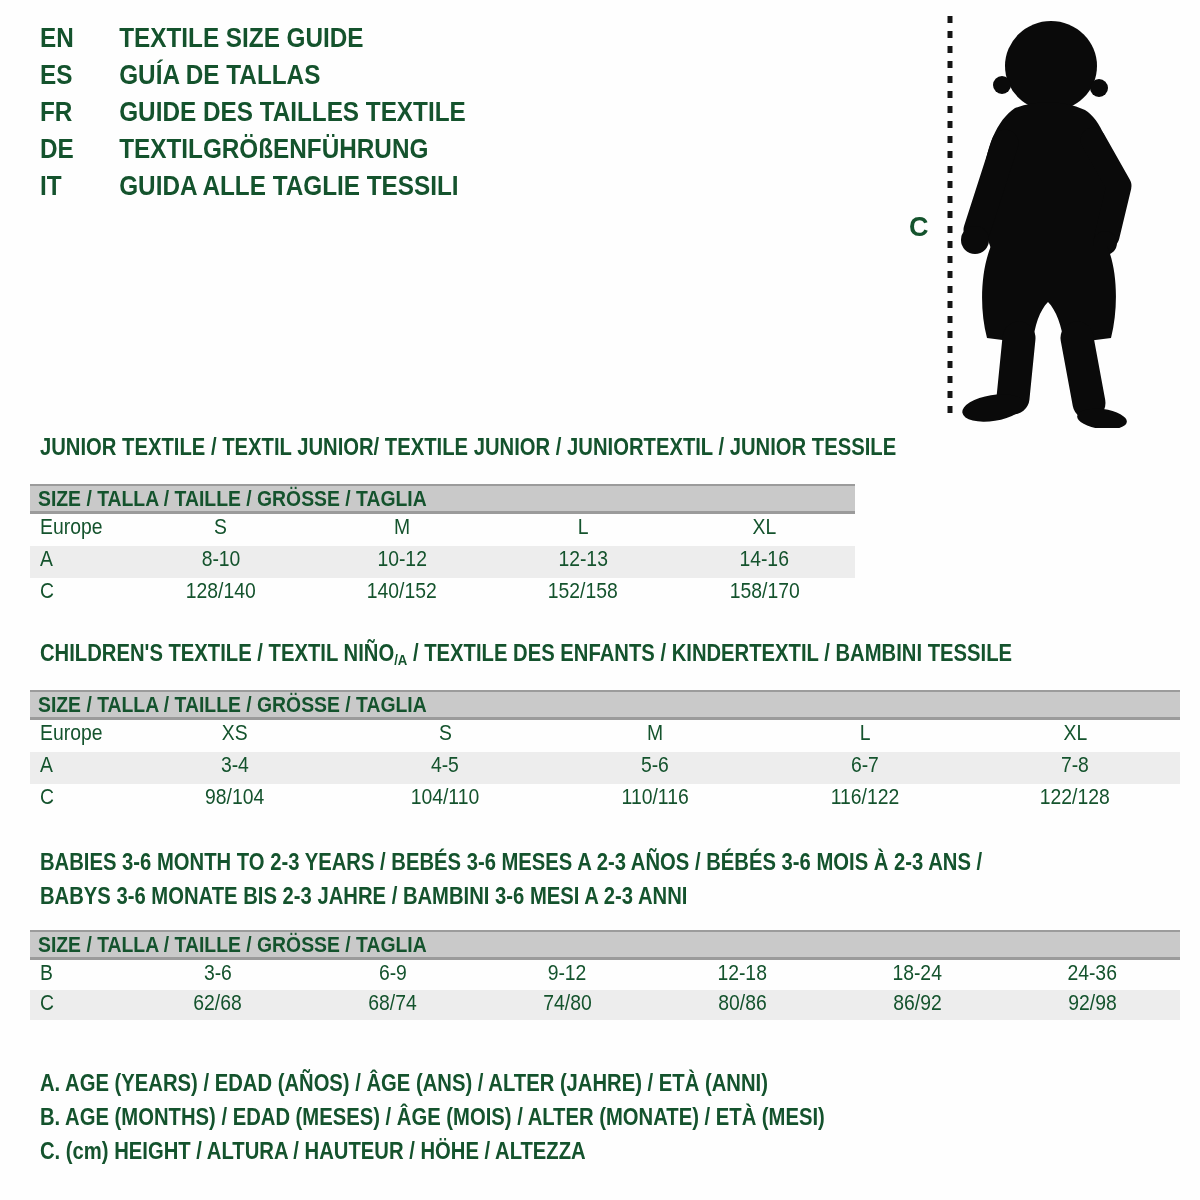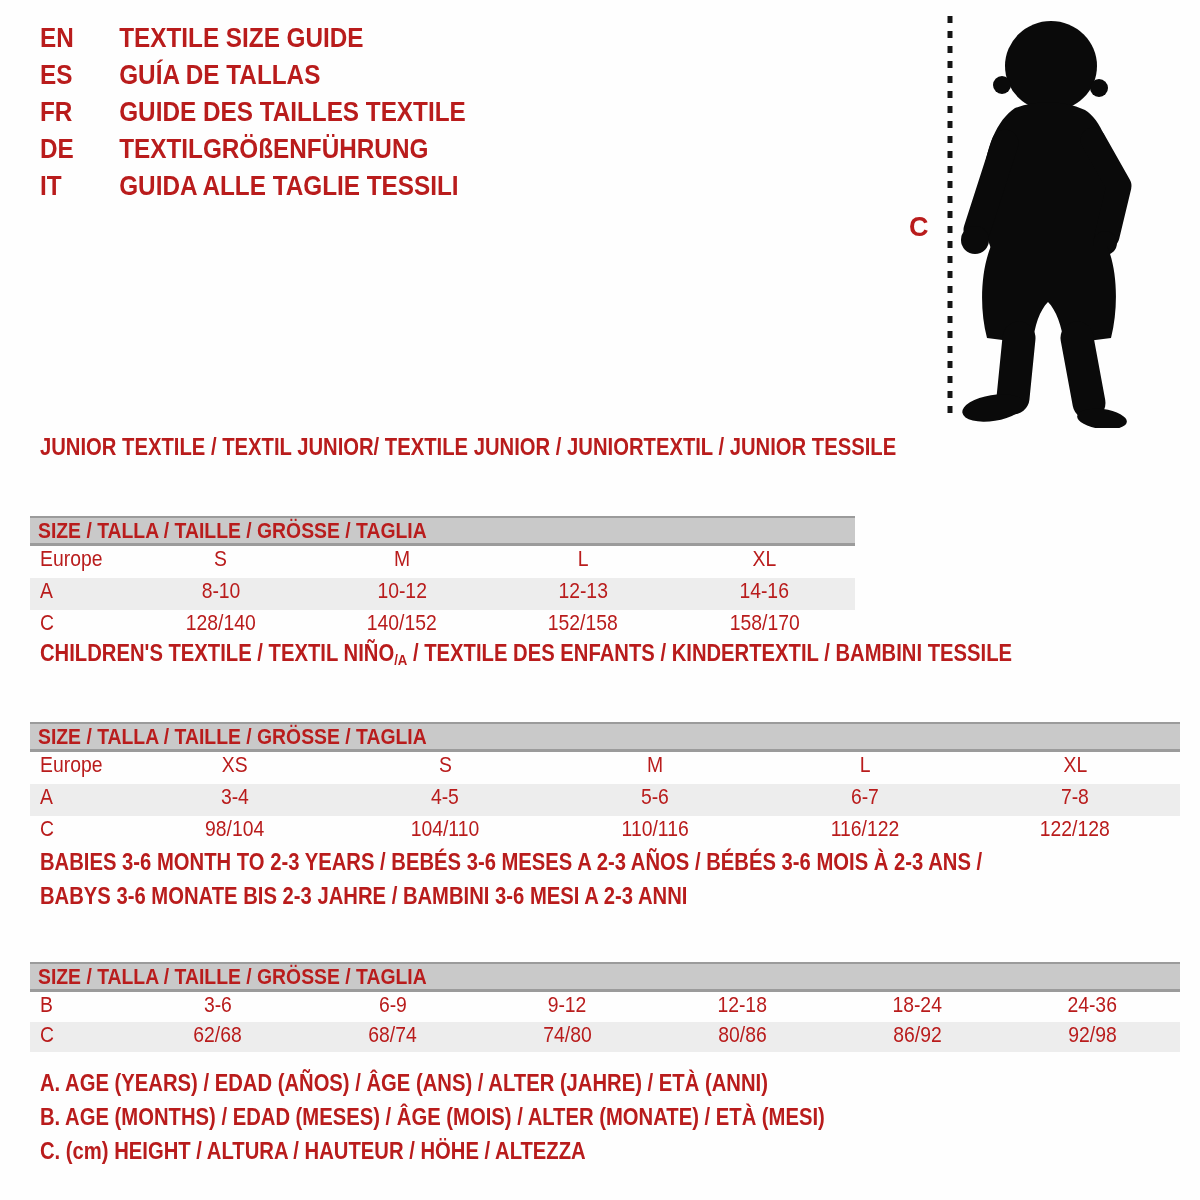--- a/index.html
+++ b/index.html
@@ -1,18 +1,18 @@
 <!DOCTYPE html>
 <html><head>
 <meta charset="utf-8">
 <title>Textile Size Guide</title>
 <style>
   html,body{margin:0;padding:0;background:#fff;}
   .page{position:relative;width:1200px;height:1200px;background:#fefefe;
-        font-family:"Liberation Sans","DejaVu Sans",sans-serif;color:#b91c1c;overflow:hidden;}
+        font-family:"Liberation Sans","DejaVu Sans",sans-serif;color:#14532d;overflow:hidden;}
 
   
   .cx{display:inline-block;transform:scaleX(0.88);transform-origin:50% 50%;white-space:nowrap;}
   .cxl{transform-origin:0 50%;}
 
   
   .langs{position:absolute;left:40px;top:20px;}
   .lang-row{display:flex;align-items:center;height:37px;font-size:27px;font-weight:700;
             transform:scaleX(0.9);transform-origin:0 50%;white-space:nowrap;}
   .lang-code{flex:0 0 88px;}
@@ -30,21 +30,21 @@
   #babies-title{top:845px;line-height:34px;}
   .sub{font-size:15px;vertical-align:-4px;}
 
   
   .size-table{position:absolute;left:30px;}
   #junior-table{top:484px;width:825px;}
   #children-table{top:690px;width:1150px;}
   #babies-table{top:930px;width:1150px;}
   .bar{box-sizing:border-box;height:30px;background:#c9c9c9;
        border-top:2px solid #9b9b9b;border-bottom:3px solid #9b9b9b;
-       display:flex;align-items:center;padding-left:8px;font-size:22px;font-weight:700;margin-top:32px;}
+       display:flex;align-items:center;padding-left:8px;font-size:22px;font-weight:700;}
   .trow{display:flex;align-items:flex-start;height:32px;font-size:22px;font-weight:400;}
   #babies-table .trow{height:30px;}
   .trow.alt{background:#ededed;}
   .rlabel{flex:0 0 100px;padding-left:10px;box-sizing:border-box;text-align:left;}
   .cell{flex:1;text-align:center;}
 
   
   .legend{position:absolute;left:40px;top:1066px;font-size:23px;font-weight:700;
           transform:scaleX(0.88);transform-origin:0 0;}
   .legend-line{height:34px;line-height:34px;white-space:nowrap;}

